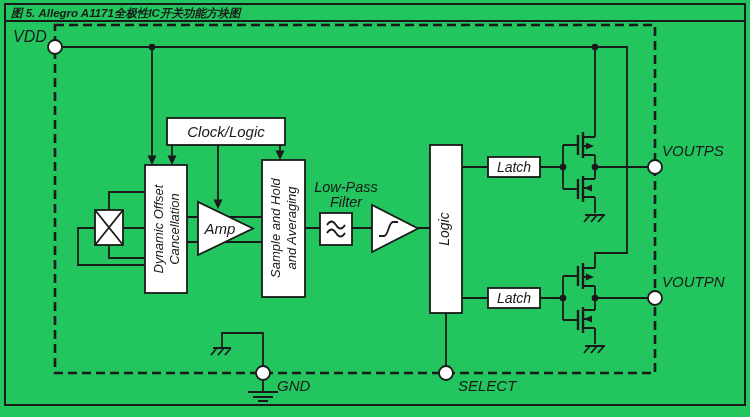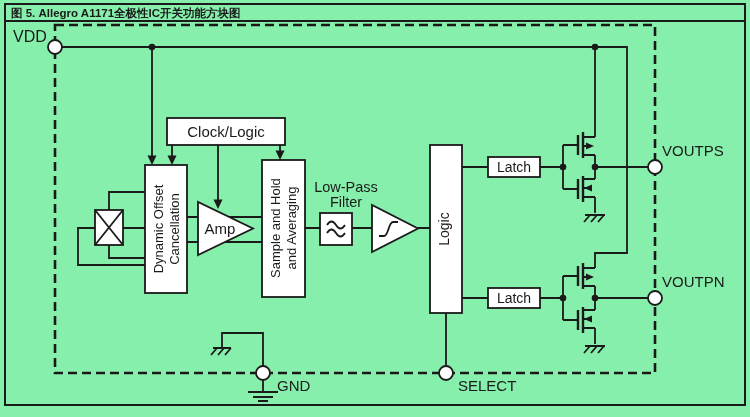--- a/index.html
+++ b/index.html
@@ -1,17 +1,17 @@
 <!DOCTYPE html>
 <html><head>
 <meta charset="utf-8">
 <style>
   html,body{margin:0;padding:0;background:#fff;}
-  .page{position:relative;width:750px;height:417px;background:#86efac;
-        font-family:"Liberation Sans","DejaVu Sans",sans-serif;}
+  .page{position:relative;width:750px;height:417px;background:#22c55e;
+        font-family:"Liberation Sans","DejaVu Sans",sans-serif;font-style:italic;}
   svg{position:absolute;left:0;top:0;}
   .ink-line{stroke:#1a1a1a;fill:none;stroke-width:1.8;}
   .ink-thick{stroke:#1a1a1a;fill:none;stroke-width:2.4;}
   .box{fill:#ffffff;stroke:#1a1a1a;stroke-width:1.8;}
   .dashed{fill:none;stroke:#1a1a1a;stroke-width:2.6;stroke-dasharray:9 5;}
   .dot{fill:#1a1a1a;stroke:none;}
   .term{fill:#ffffff;stroke:#1a1a1a;stroke-width:1.8;}
   .arrow{fill:#1a1a1a;stroke:none;}
   .frame{fill:none;stroke:#1a1a1a;stroke-width:2;}
   text{fill:#1a1a1a;}

